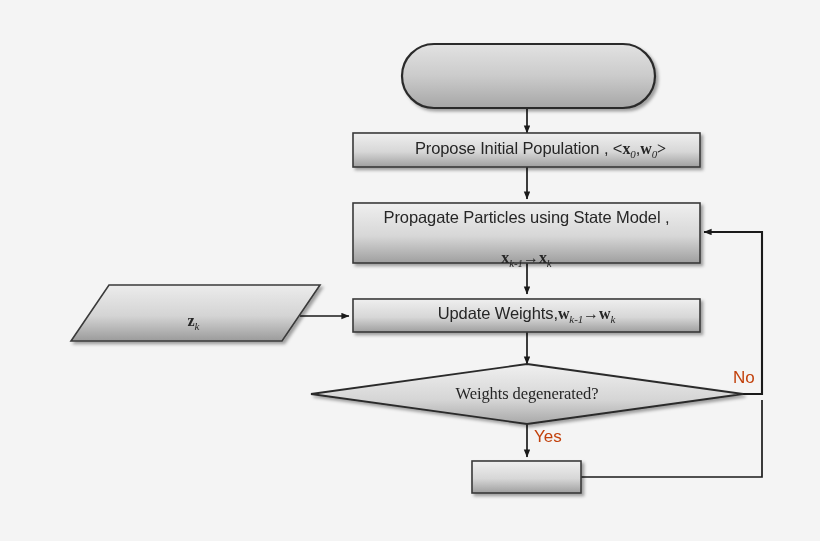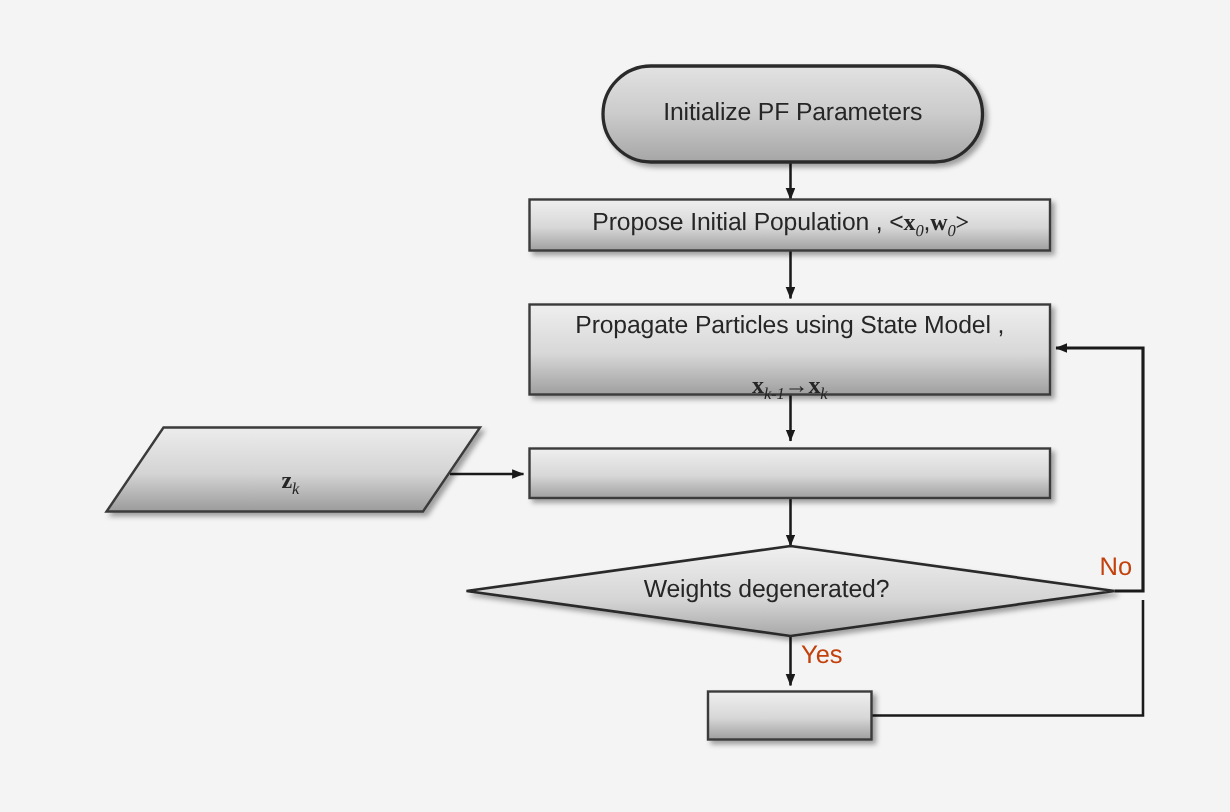--- a/index.html
+++ b/index.html
@@ -124,39 +124,39 @@
 
     <rect x="353" y="299" width="347" height="33" fill="url(#gradBox)" stroke="#3a3a3a" stroke-width="1.6" filter="url(#dropsh)"></rect>
 
     <polygon points="109,285 320,285 282,341 71,341" fill="url(#gradPara)" stroke="#3a3a3a" stroke-width="1.6" filter="url(#dropsh)"></polygon>
 
     <polygon points="527,364 743,394 527,424 311,394" fill="url(#gradDia)" stroke="#2b2b2b" stroke-width="1.8" filter="url(#dropsh)"></polygon>
 
     <rect x="472" y="461" width="109" height="32" fill="url(#gradBox)" stroke="#3a3a3a" stroke-width="1.6" filter="url(#dropsh)"></rect>
   </svg>
 
-  <div class="node-label" style="left:402px; top:44px; width:253px; height:64px;">
-    <span>Initialize PF Parameters</span>
-  </div>
 
-  <div class="node-label" style="left:347px; top:133px; width:347px; height:34px;">
+  <div class="node-label" style="left:367px; top:133px; width:347px; height:34px;">
     <span><span>Propose Initial Population , &lt;</span><span class="var"><span>x</span><sub>0</sub></span><span>,</span><span class="var"><span>w</span><sub>0</sub></span><span class="var">&gt;</span></span>
   </div>
 
   <div class="node-label" style="left:353px; top:203px; width:347px; height:72px;">
     <span>Propagate Particles using State Model ,</span>
     <span class="line2"><span class="var"><span>x</span><sub>k-1</sub></span><span class="arrowglyph">→</span><span class="var"><span>x</span><sub>k</sub></span></span>
   </div>
 
+  <div class="node-label" style="left:353px; top:299px; width:347px; height:33px;">
+    <span><span>Update Weights,</span><span class="var"><span>w</span><sub>k-1</sub></span><span class="arrowglyph">→</span><span class="var"><span>w</span><sub>k</sub></span></span>
+  </div>
 
   <div class="node-label" style="left:86px; top:285px; width:215px; height:56px;">
     <span class="line2 var"><span>z</span><sub>k</sub></span>
   </div>
 
-  <div class="node-label" style="left:351px; top:374px; width:320px; height:40px;">
+  <div class="node-label" style="left:367px; top:374px; width:320px; height:40px;font-family:Liberation Serif, serif;">
     <span>Weights degenerated?</span>
   </div>
 
 
   <div class="edge-label" style="left:733px; top:368px;">No</div>
 
   <div class="edge-label" style="left:534px; top:427px;">Yes</div>
 
 </div>
 

